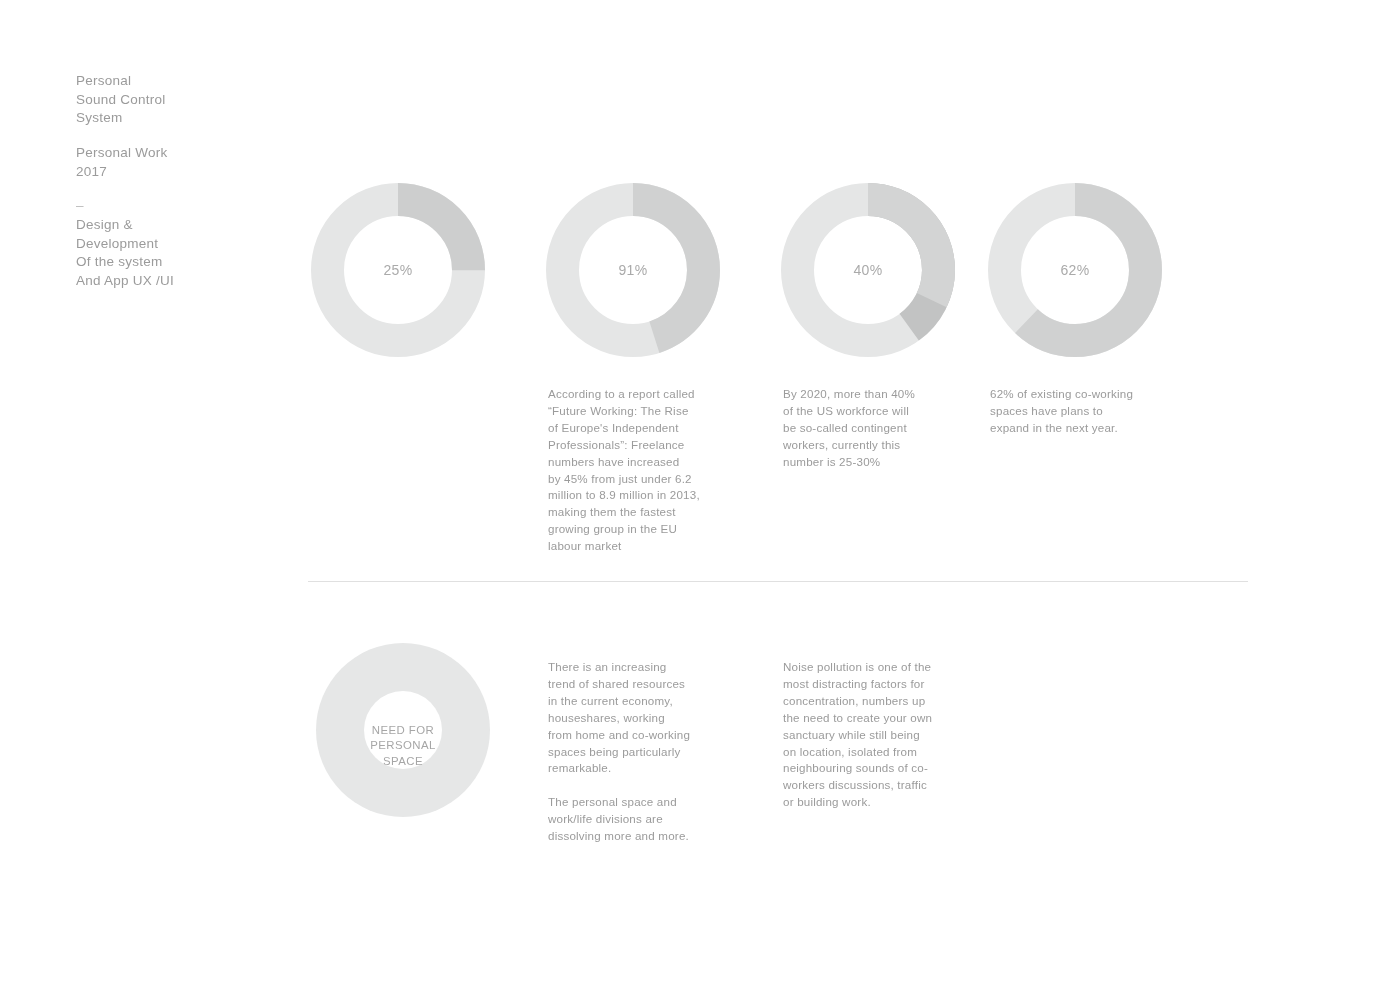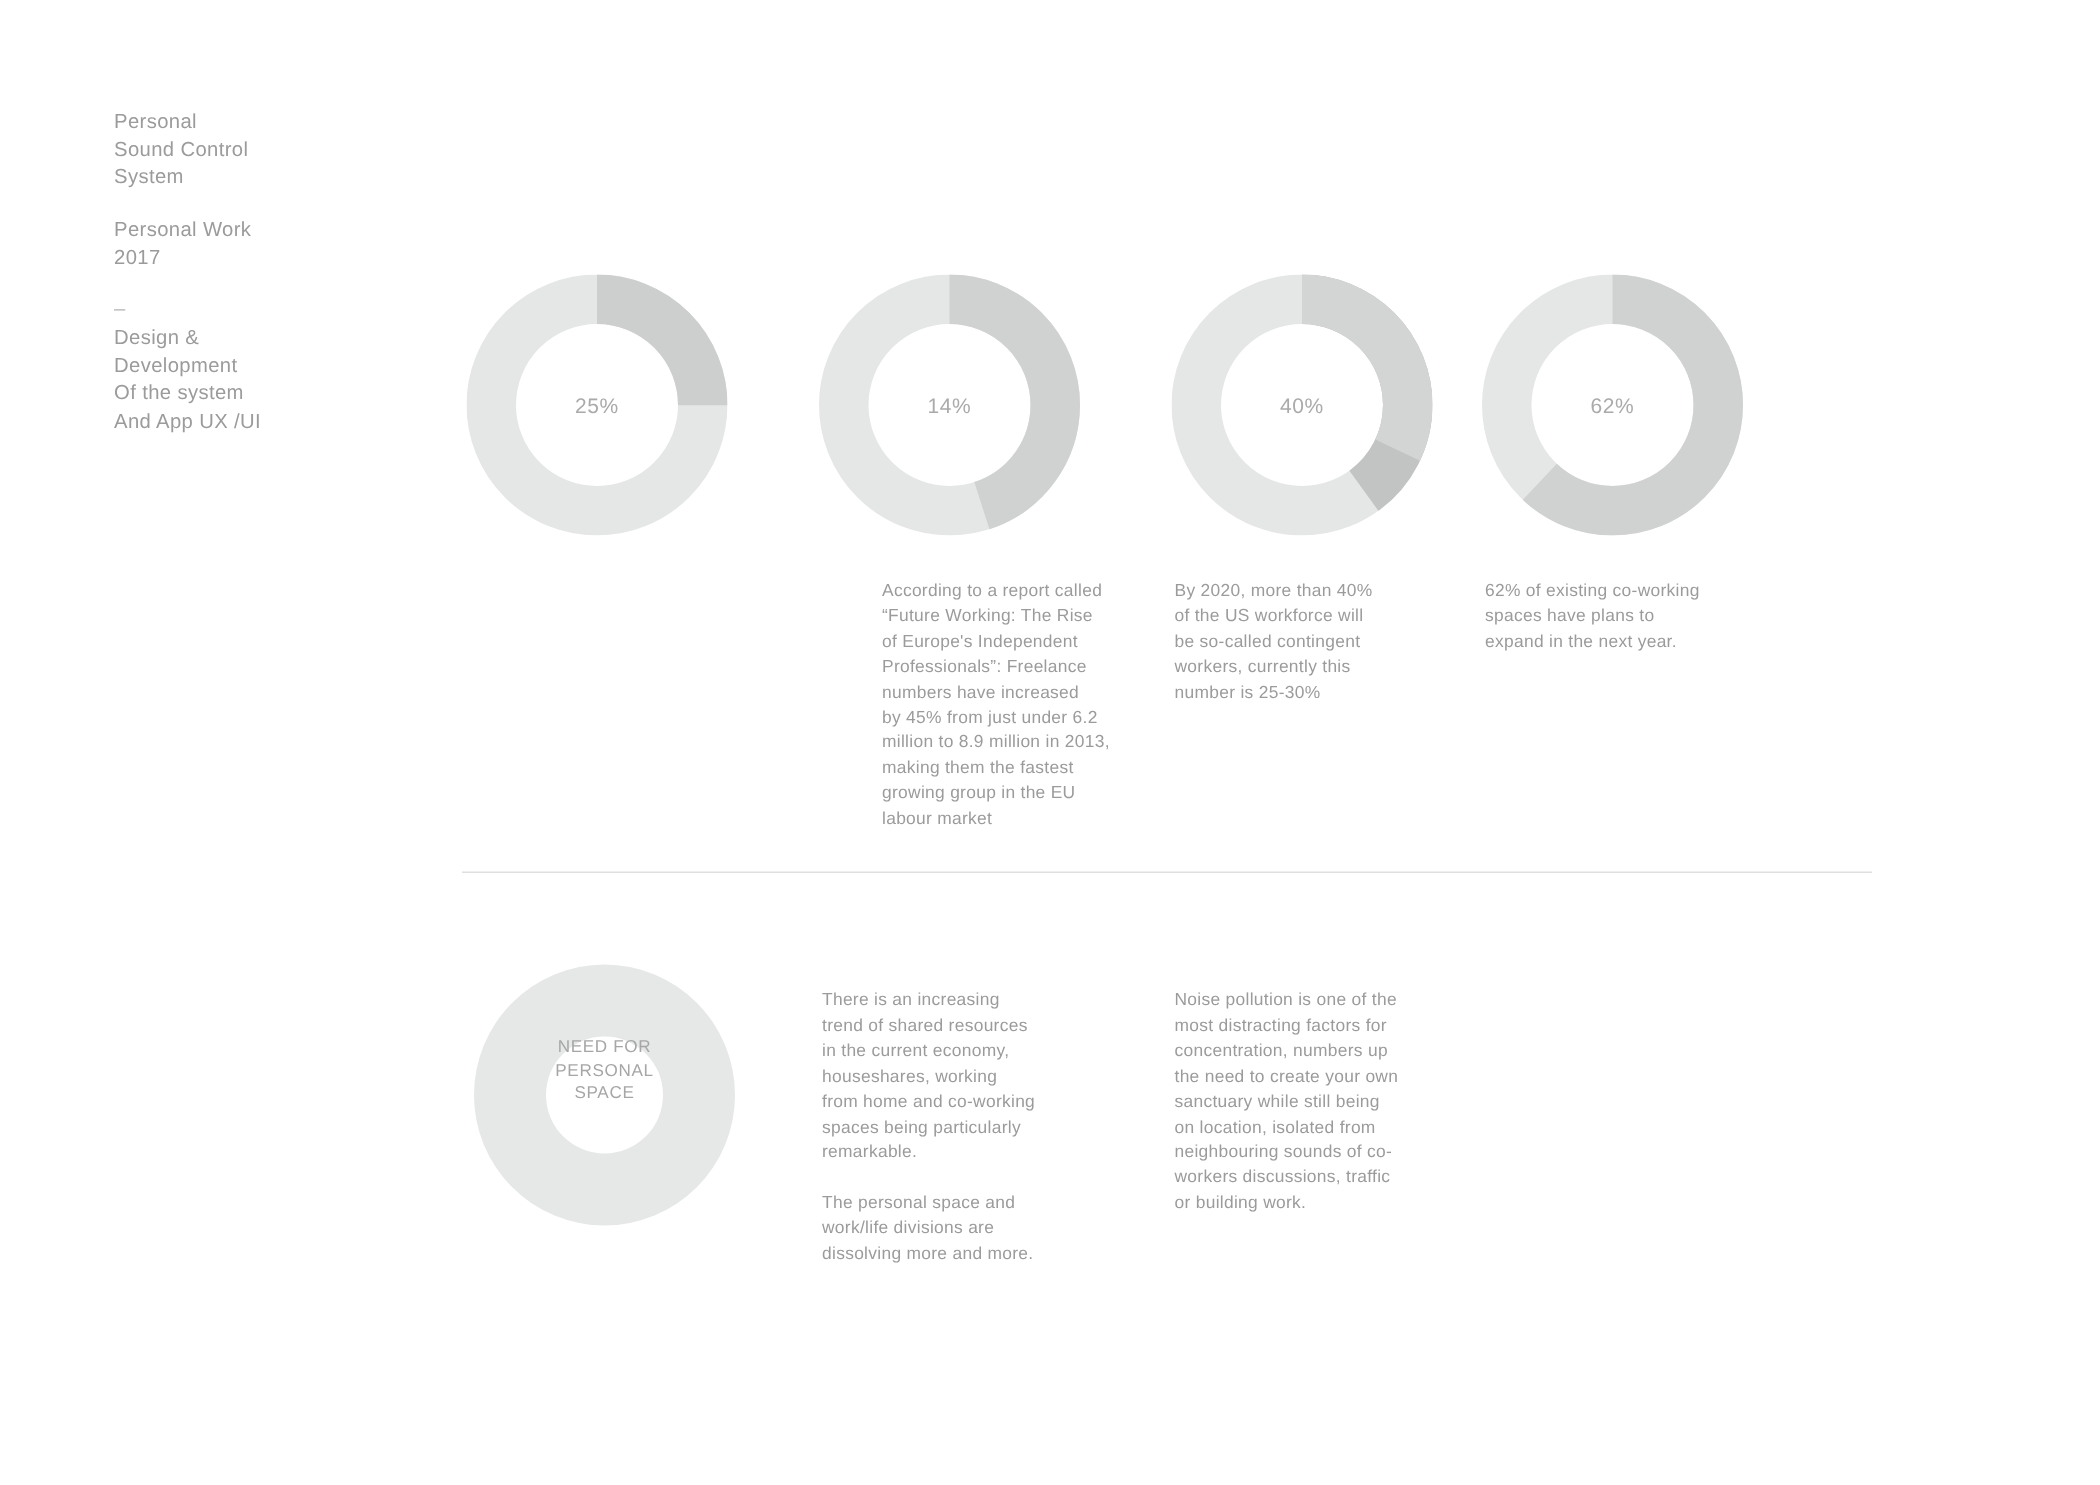--- a/index.html
+++ b/index.html
@@ -92,21 +92,21 @@
     position: absolute;
     top: 203px;
     width: 160px;
     color: #9b9b9b;
     font-size: 11.6px;
     line-height: 16.9px;
     letter-spacing: 0.2px;
     white-space: pre-line;
   }
   .col.c0 .caption { left: 4px; width: 158px; }
-  .col.c1 .caption { left: 2px; width: 162px; margin-left: 40px; }
+  .col.c1 .caption { left: 2px; width: 162px; }
   .col.c2 .caption { left: 2px; width: 156px; }
   .col.c3 .caption { left: 2px; width: 158px; }
 
   
   .divider {
     position: absolute;
     left: 0px;
     top: 581px;
     width: 940px;
     height: 1px;
@@ -131,21 +131,21 @@
   }
   .need-inner {
     position: absolute;
     left: 48px;
     top: 48px;
     width: 78px;
     height: 78px;
     border-radius: 50%;
     background: #ffffff;
     display: flex;
-    align-items: flex-start;
+    align-items: flex-end;
     justify-content: center;
     text-align: center;
   }
   .need-text {
     color: #a6a6a6;
     font-size: 11.4px;
     line-height: 15.5px;
     letter-spacing: 0.45px;
     white-space: pre-line;
   }
@@ -192,21 +192,21 @@
         <div class="donut-label">25%</div>
       </div>
     </div>
 
     <div class="col c1">
       <div class="donut-wrap">
         <svg class="donut" viewBox="0 0 174 174">
           <circle cx="87" cy="87" r="70.5" fill="none" stroke="#e5e6e6" stroke-width="33"></circle>
           <circle cx="87" cy="87" r="70.5" fill="none" stroke="#d0d1d1" stroke-width="33" stroke-dasharray="199.33 243.62" transform="rotate(-90 87 87)"></circle>
         </svg>
-        <div class="donut-label">14%</div>
+        <div class="donut-label">91%</div>
       </div>
       <div class="caption">According to a report called
 “Future Working: The Rise
 of Europe's Independent
 Professionals”: Freelance
 numbers have increased
 by 45% from just under 6.2
 million to 8.9 million in 2013,
 making them the fastest
 growing group in the EU

